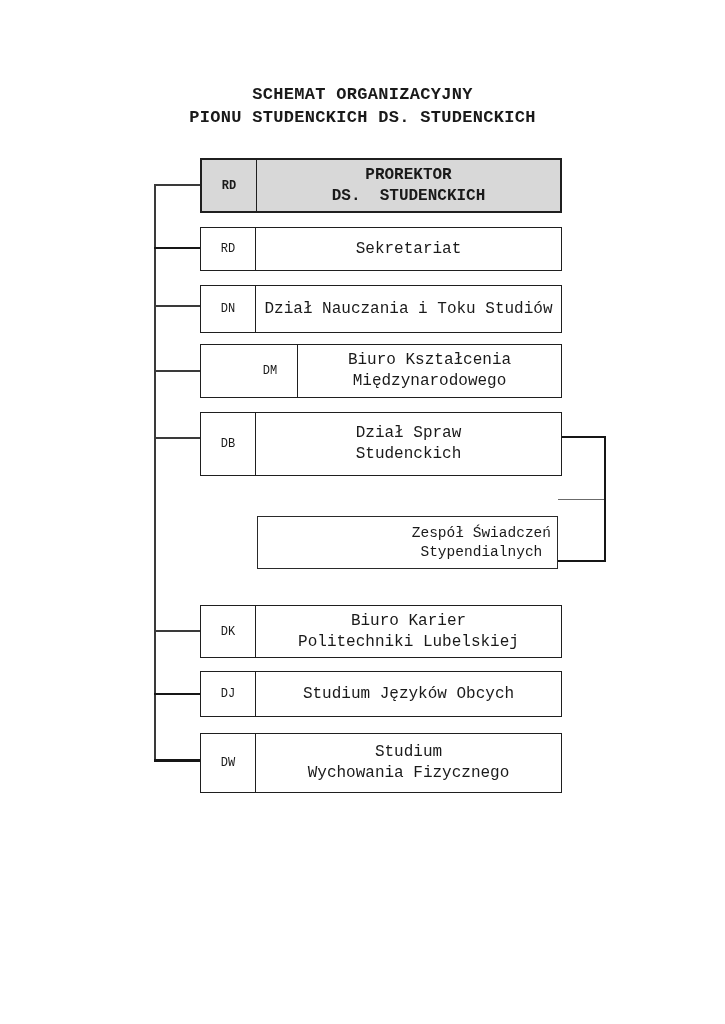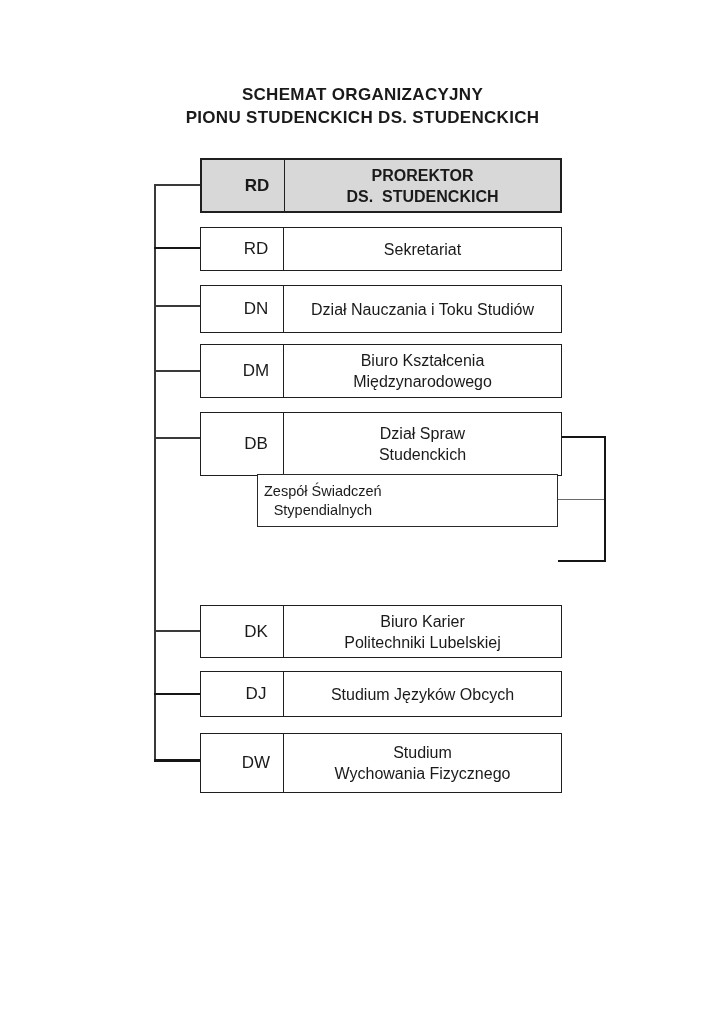--- a/index.html
+++ b/index.html
@@ -1,21 +1,21 @@
 <!DOCTYPE html>
 <html lang="pl"><head>
 <meta charset="utf-8">
 <style>
   html, body { margin: 0; padding: 0; background: #ffffff; }
   #page {
     position: relative;
     width: 725px;
     height: 1024px;
     background: #ffffff;
-    font-family: Liberation Sans, sans-serif;
+    font-family: Liberation Mono, monospace;
     color: #1a1a1a;
     overflow: hidden;
   }
   .title {
     position: absolute;
     top: 83px;
     left: 0;
     width: 725px;
     text-align: center;
     font-weight: bold;
@@ -33,22 +33,21 @@
     display: flex;
     align-items: stretch;
   }
   .box .code {
     width: 54px;
     flex: 0 0 54px;
     border-right: 1.5px solid #1f1f1f;
     display: flex;
     align-items: center;
     justify-content: center;
-    font-size: 17px;
-    margin-left: 28px;
+    font-size: 12px;
   }
   .box .label {
     flex: 1;
     display: flex;
     align-items: center;
     justify-content: center;
     text-align: center;
     font-size: 16px;
     line-height: 21px;
     white-space: pre-line;
@@ -60,21 +59,22 @@
   }
   .subbox {
     position: absolute;
     left: 257px;
     width: 301px;
     box-sizing: border-box;
     border: 1.3px solid #2a2a2a;
     background: #ffffff;
     display: flex;
     align-items: center;
-    justify-content: flex-start;
+    justify-content: flex-end;
+    margin-top: 42px;
   }
   .subbox .label {
     text-align: center;
     font-size: 14.5px;
     line-height: 19px;
     white-space: pre-line;
     padding: 1px 6px;
   }
   .line {
     position: absolute;
@@ -117,21 +117,21 @@
   <div class="box" style="top:227px; height:44px;">
     <div class="code">RD</div>
     <div class="label">Sekretariat</div>
   </div>
 
   <div class="box" style="top:285px; height:48px;">
     <div class="code">DN</div>
     <div class="label">Dział Nauczania i Toku Studiów</div>
   </div>
 
-  <div class="box" style="top:344px; height:54px;">
+  <div class="box" style="top:344px; height:54px;padding-left:42px;">
     <div class="code">DM</div>
     <div class="label">Biuro Kształcenia
 Międzynarodowego</div>
   </div>
 
   <div class="box" style="top:412px; height:64px;">
     <div class="code">DB</div>
     <div class="label">Dział Spraw
 Studenckich</div>
   </div>

